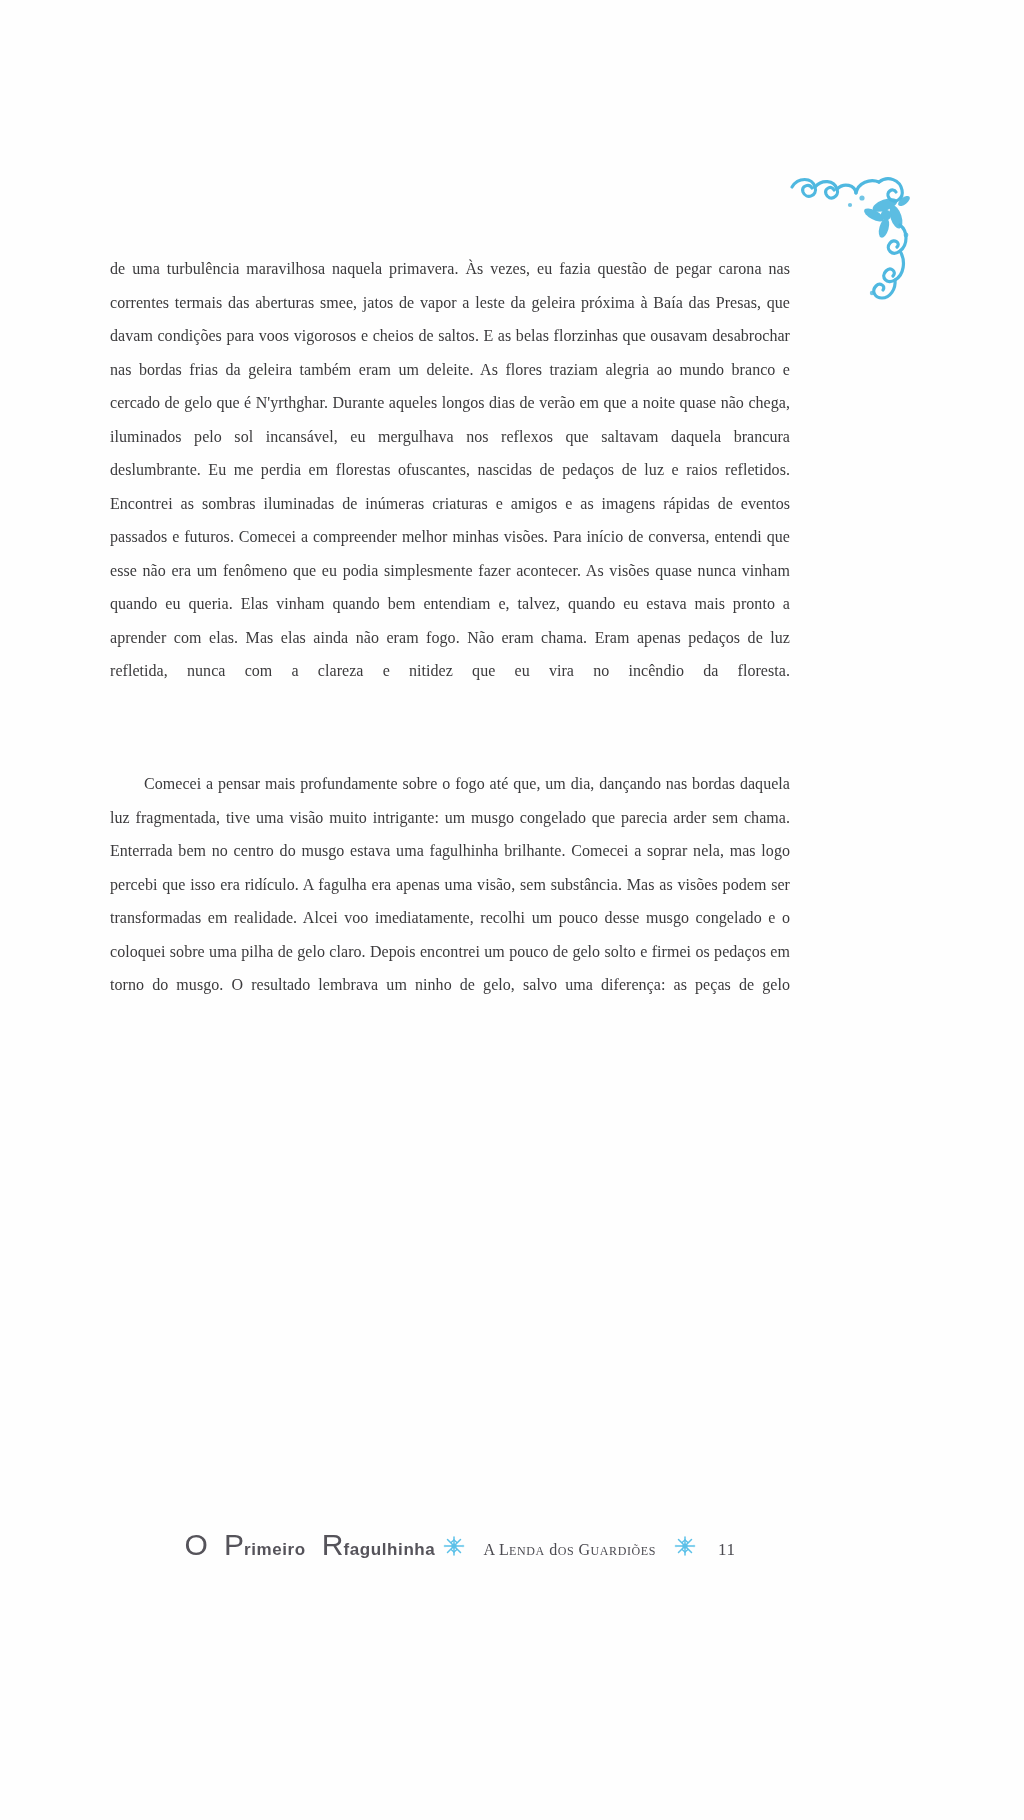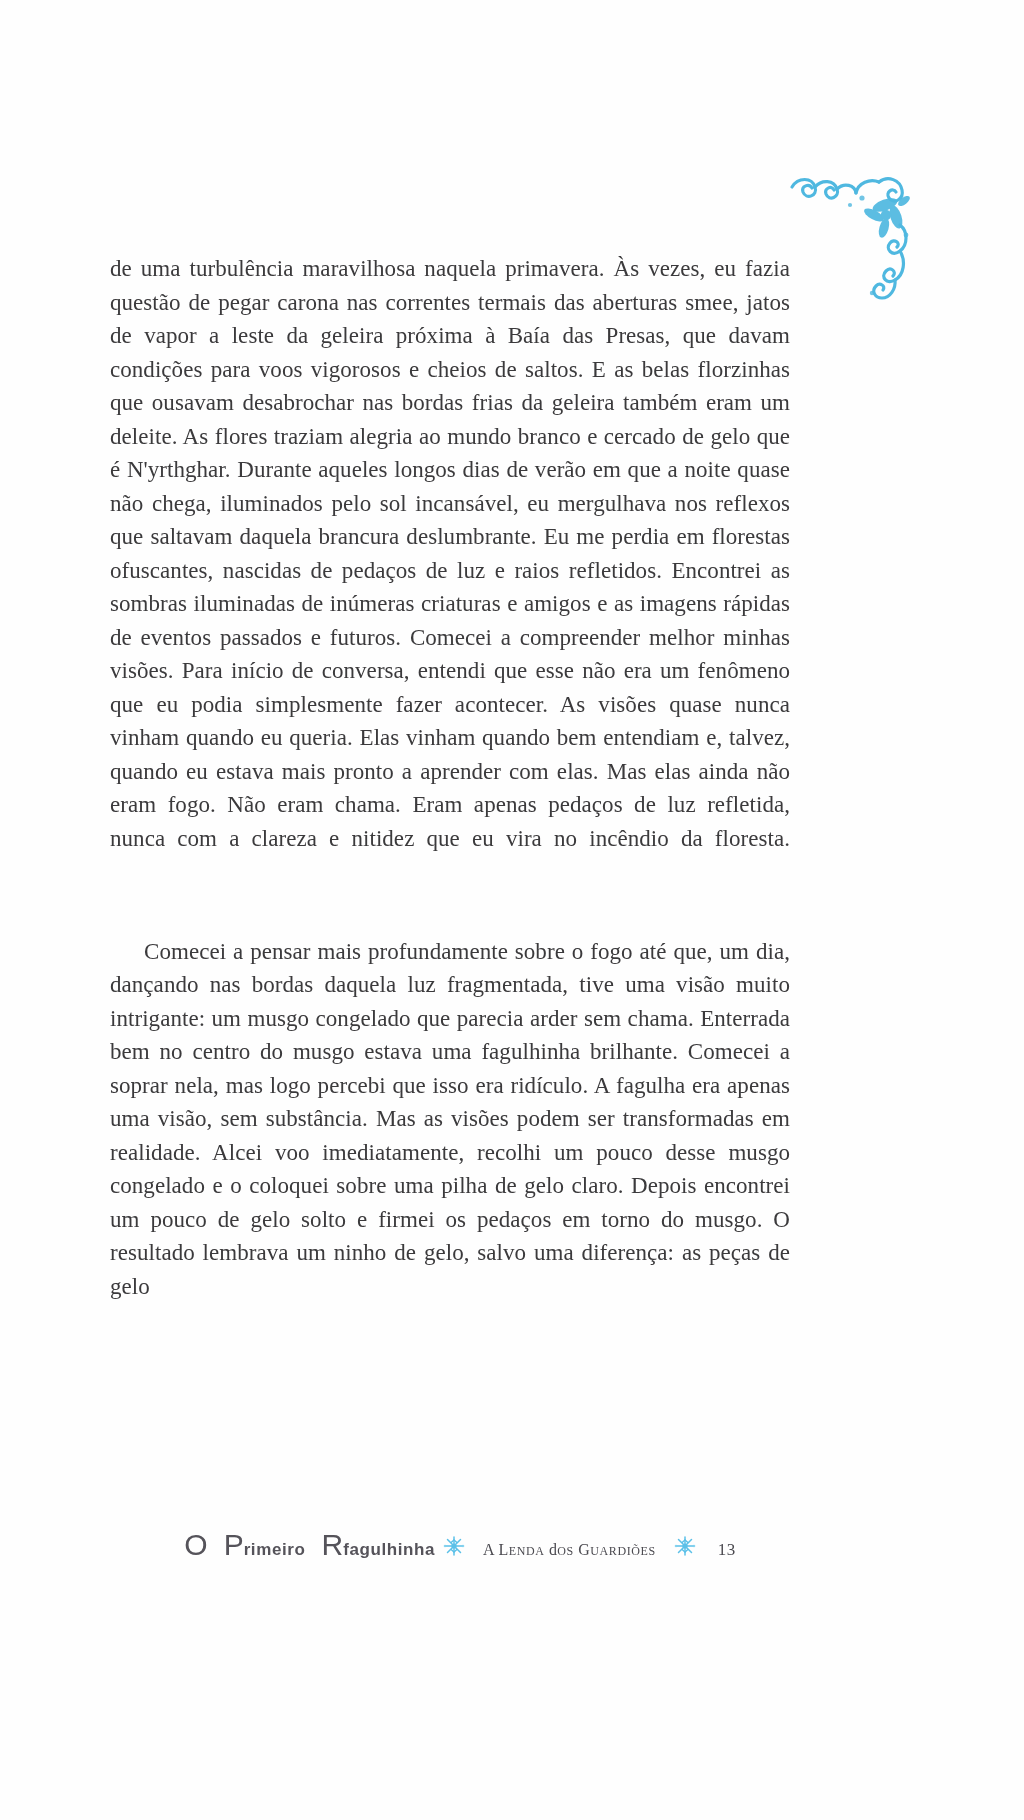--- a/index.html
+++ b/index.html
@@ -38,21 +38,21 @@
     position: absolute;
     left: 110px;
     top: 252px;
     width: 680px;
   }
 
   .para {
     margin: 0;
     text-align: justify;
     text-justify: inter-word;
-    font-size: 23px;
+    font-size: 16px;
     line-height: 33.5px;
     color: #3b3a3c;
     letter-spacing: 0.05px;
     word-spacing: 0.2px;
     -webkit-font-smoothing: antialiased;
   }
   .para + .para {
     text-indent: 34px;
     margin-top: 46px;
   }
@@ -224,16 +224,16 @@
           <line x1="13" y1="17" x2="15.6" y2="14.8"></line>
         </g>
         <circle cx="13" cy="11" r="2.6" fill="#5bc0e8"></circle>
         <g fill="#7fd2ef" opacity="0.8">
           <circle cx="4" cy="11" r="1.3"></circle>
           <circle cx="22" cy="11" r="1.3"></circle>
         </g>
       </svg>
     </span>
 
-    <span class="page-number">13</span>
+    <span class="page-number">11</span>
   </div>
 
 </div>
 
 </body></html>

